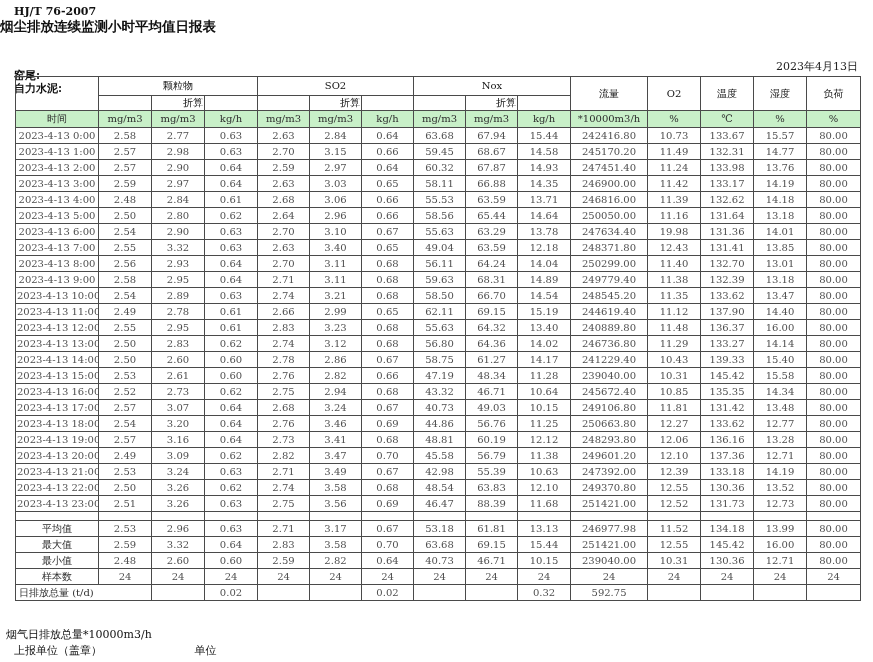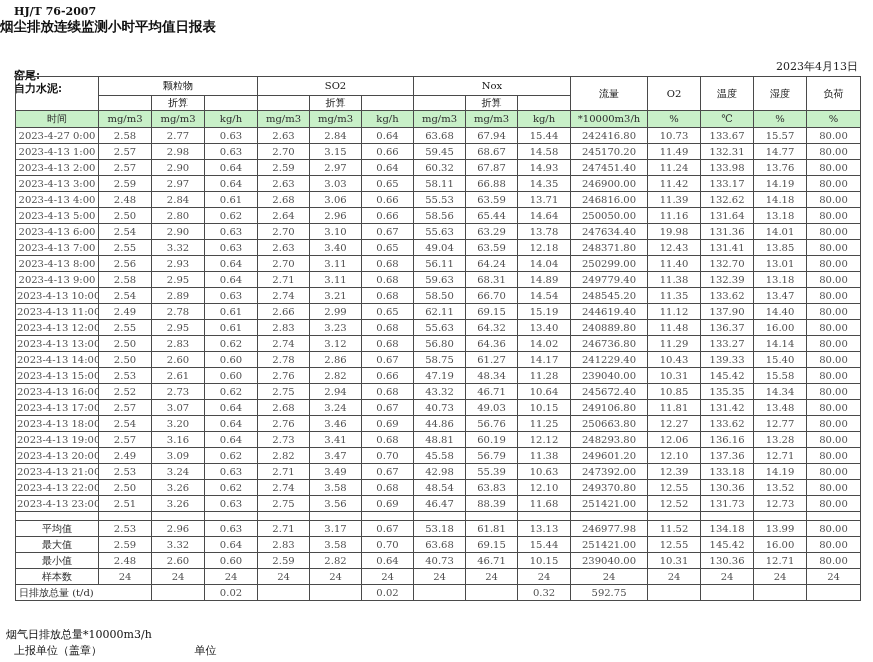--- a/index.html
+++ b/index.html
@@ -29,21 +29,21 @@
     text-align:center;
     vertical-align:middle;
     padding:0 1px;
     height:15px;
     line-height:15px;
     white-space:nowrap;
     overflow:hidden;
     color:#4f4f4f;
   }
   tr[data-name="group-header-row"] td { height:18px; line-height:18px; color:#111; }
-  tr[data-name="converted-header-row"] td { height:14px; line-height:14px; color:#111; }
+  tr[data-name="converted-header-row"] td { height:14px; line-height:14px; color:#111;text-align:right; }
   tr[data-name="units-row"] td { background:var(--header-fill, #c8f0c8); height:16px; line-height:16px; color:#2e2e2e; }
   tr[data-name="blank-row"] td { height:8px; line-height:8px; }
   tr[data-name="daily-total-row"] td.left-label { text-align:left; padding-left:3px; color:#2e2e2e; }
   tr[data-name="summary-row"] td:first-child { color:#2e2e2e; }
 
   .footer-note  { position:absolute; left:6px; top:627px; font-size:11px; color:#111; }
   .footer-line2 { position:absolute; left:14px; top:643px; font-size:11px; color:#111; }
   .footer-line2 .unit-word { margin-left:89px; }
 </style>
 </head>
@@ -109,21 +109,21 @@
         <td data-name="unit-header">kg/h</td>
         <td data-name="unit-header">*10000m3/h</td>
         <td data-name="unit-header">%</td>
         <td data-name="unit-header">℃</td>
         <td data-name="unit-header">%</td>
         <td data-name="unit-header">%</td>
       </tr>
   </thead>
   <tbody data-name="table-body">
       <tr data-name="data-row">
-        <td data-name="time-cell">2023-4-27 0:00</td>
+        <td data-name="time-cell">2023-4-13 0:00</td>
         <td data-name="value-cell">2.58</td>
         <td data-name="value-cell">2.77</td>
         <td data-name="value-cell">0.63</td>
         <td data-name="value-cell">2.63</td>
         <td data-name="value-cell">2.84</td>
         <td data-name="value-cell">0.64</td>
         <td data-name="value-cell">63.68</td>
         <td data-name="value-cell">67.94</td>
         <td data-name="value-cell">15.44</td>
         <td data-name="value-cell">242416.80</td>

